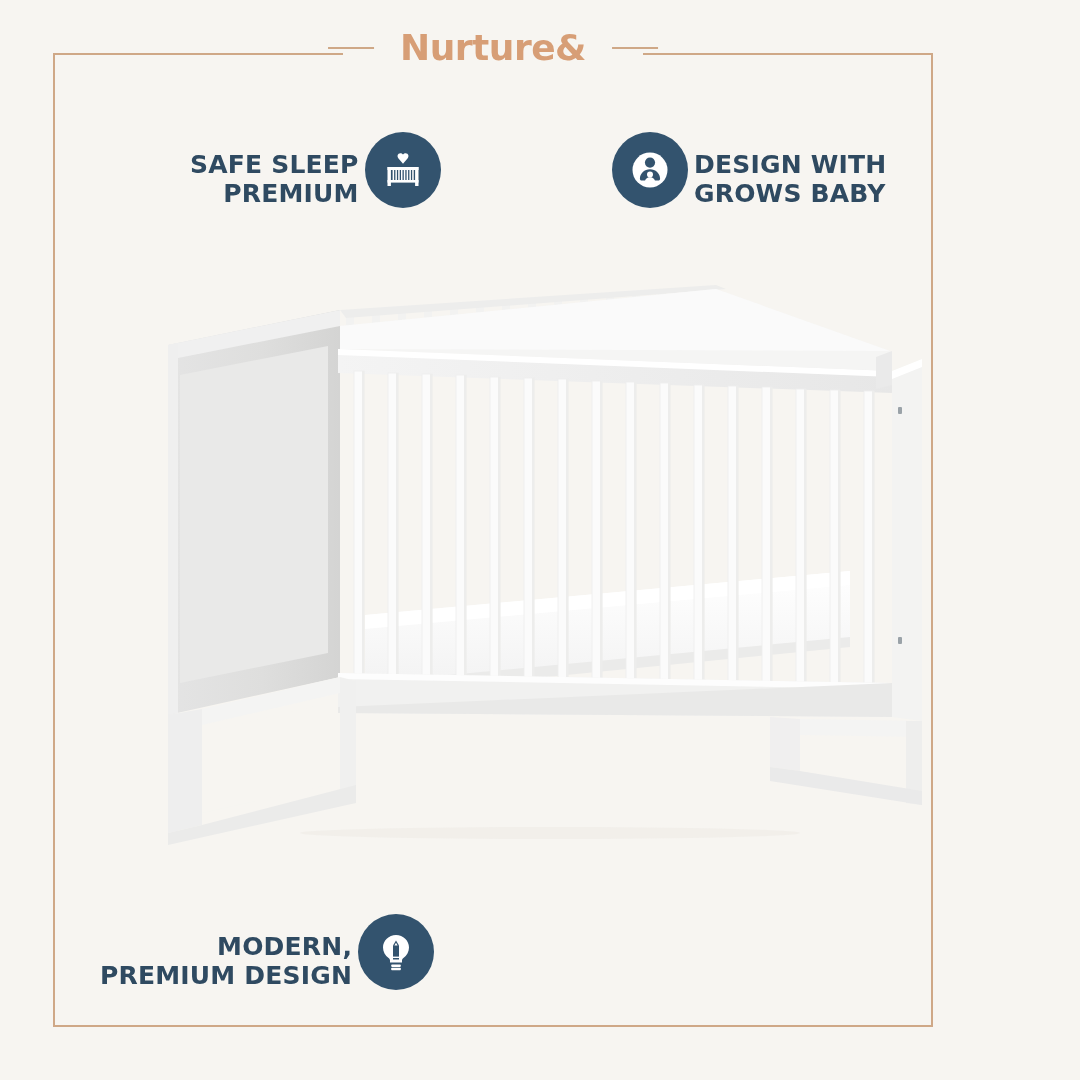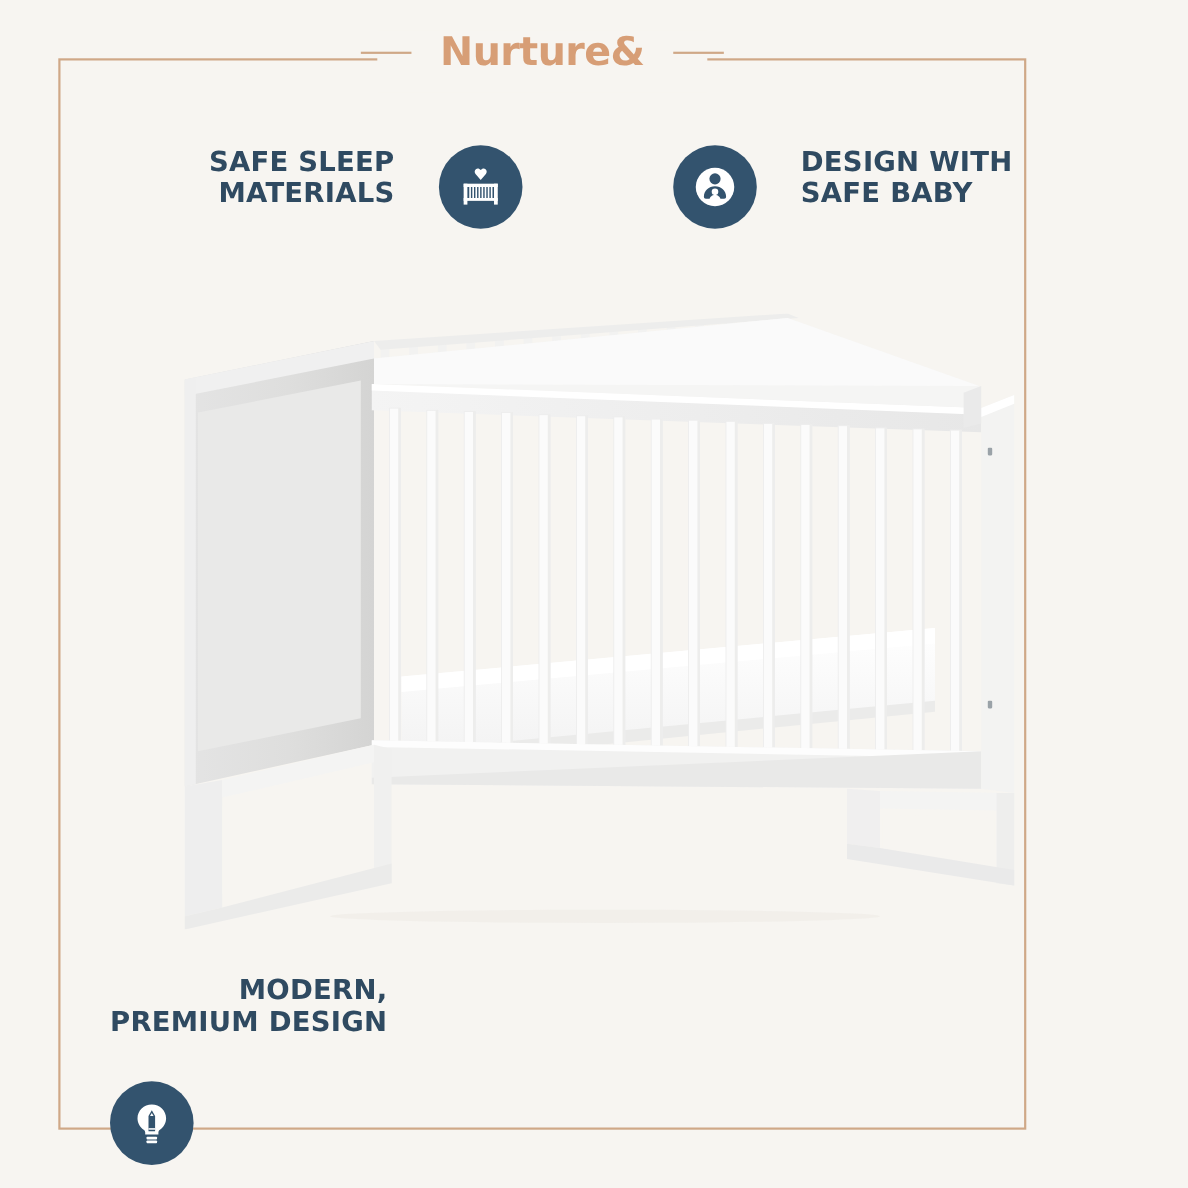--- a/index.html
+++ b/index.html
@@ -69,22 +69,22 @@
     letter-spacing: -0.5px;
     color: #d79e76;
     line-height: 1;
     white-space: nowrap;
   }
 
   
   .feature {
     position: absolute;
     display: flex;
-    align-items: flex-start;
-    gap: 40px;
+    align-items: flex-end;
+    gap: 6px;
   }
 
   .feature-text {
     font-family: "DejaVu Sans", sans-serif;
     font-size: 25px;
     font-weight: bold;
     line-height: 1.16;
     letter-spacing: 0.2px;
     color: #2f4a61;
     white-space: nowrap;
@@ -101,21 +101,21 @@
     background: #33536e;
     display: flex;
     align-items: center;
     justify-content: center;
   }
   .badge svg { display: block; }
 
   
   .feature-safe-sleep { left: 190px;  top: 132px; }
   .feature-grows      { left: 612px;  top: 132px; }
-  .feature-modern     { left: 100px;  top: 885px; flex-direction: column; }
+  .feature-modern     { left: 100px;  top: 914px; }
   .feature-nontoxic   { left: 612px;  top: 885px; }
 
   
   .crib-wrap {
     position: absolute;
     left: 150px;
     top: 285px;
     width: 800px;
     height: 560px;
   }
@@ -131,21 +131,21 @@
 
   <div class="brand">
     <span class="brand-rule"></span>
     <span class="brand-name">Nurture&amp;</span>
     <span class="brand-rule"></span>
   </div>
 
   <div class="feature left-text feature-safe-sleep">
     <div class="feature-text">
       <div>SAFE SLEEP</div>
-      <div>MATERIALS</div>
+      <div>PREMIUM</div>
     </div>
     <div class="badge">
       <svg width="52" height="52" viewBox="0 0 52 52" aria-hidden="true">
         <path fill="#ffffff" d="M26 10.6c-1.2-1.6-3.1-1.9-4.4-0.8-1.3 1.1-1.4 3-0.3 4.4l4.7 5.5 4.7-5.5c1.1-1.4 1-3.3-0.3-4.4-1.3-1.1-3.2-0.8-4.4 0.8z"></path>
         <rect x="10.5" y="23" width="3.4" height="19" fill="#ffffff"></rect>
         <rect x="38.1" y="23" width="3.4" height="19" fill="#ffffff"></rect>
         <rect x="10.5" y="23" width="31" height="3" fill="#ffffff"></rect>
         <rect x="10.5" y="36" width="31" height="2.6" fill="#ffffff"></rect>
         <g fill="#ffffff">
           <rect x="15.6" y="25.5" width="1.5" height="11"></rect>
@@ -166,21 +166,21 @@
       <svg width="52" height="52" viewBox="0 0 52 52" aria-hidden="true">
         <circle cx="26" cy="26" r="17.5" fill="#ffffff"></circle>
         <circle cx="26" cy="18.6" r="5.1" fill="#33536e"></circle>
         <path fill="#33536e" d="M26 25.3c-5.6 0-10.1 4.2-10.1 9.5 0 1.1 0.7 1.8 1.8 1.8h16.6c1.1 0 1.8-0.7 1.8-1.8 0-5.3-4.5-9.5-10.1-9.5z"></path>
         <circle cx="26" cy="30.4" r="3" fill="#ffffff"></circle>
         <path fill="#ffffff" d="M26 33.2c-2.8 0-5 1.9-5 4.3h10c0-2.4-2.2-4.3-5-4.3z"></path>
       </svg>
     </div>
     <div class="feature-text">
       <div>DESIGN WITH</div>
-      <div>SAFE BABY</div>
+      <div>GROWS BABY</div>
     </div>
   </div>
 
   <div class="crib-wrap">
     <svg viewBox="0 0 800 560" aria-hidden="true">
       <defs>
         <linearGradient id="panelG" x1="0" y1="0" x2="1" y2="0">
           <stop offset="0%" stop-color="#e4e4e4"></stop>
           <stop offset="55%" stop-color="#dededd"></stop>
           <stop offset="100%" stop-color="#d4d4d3"></stop>

